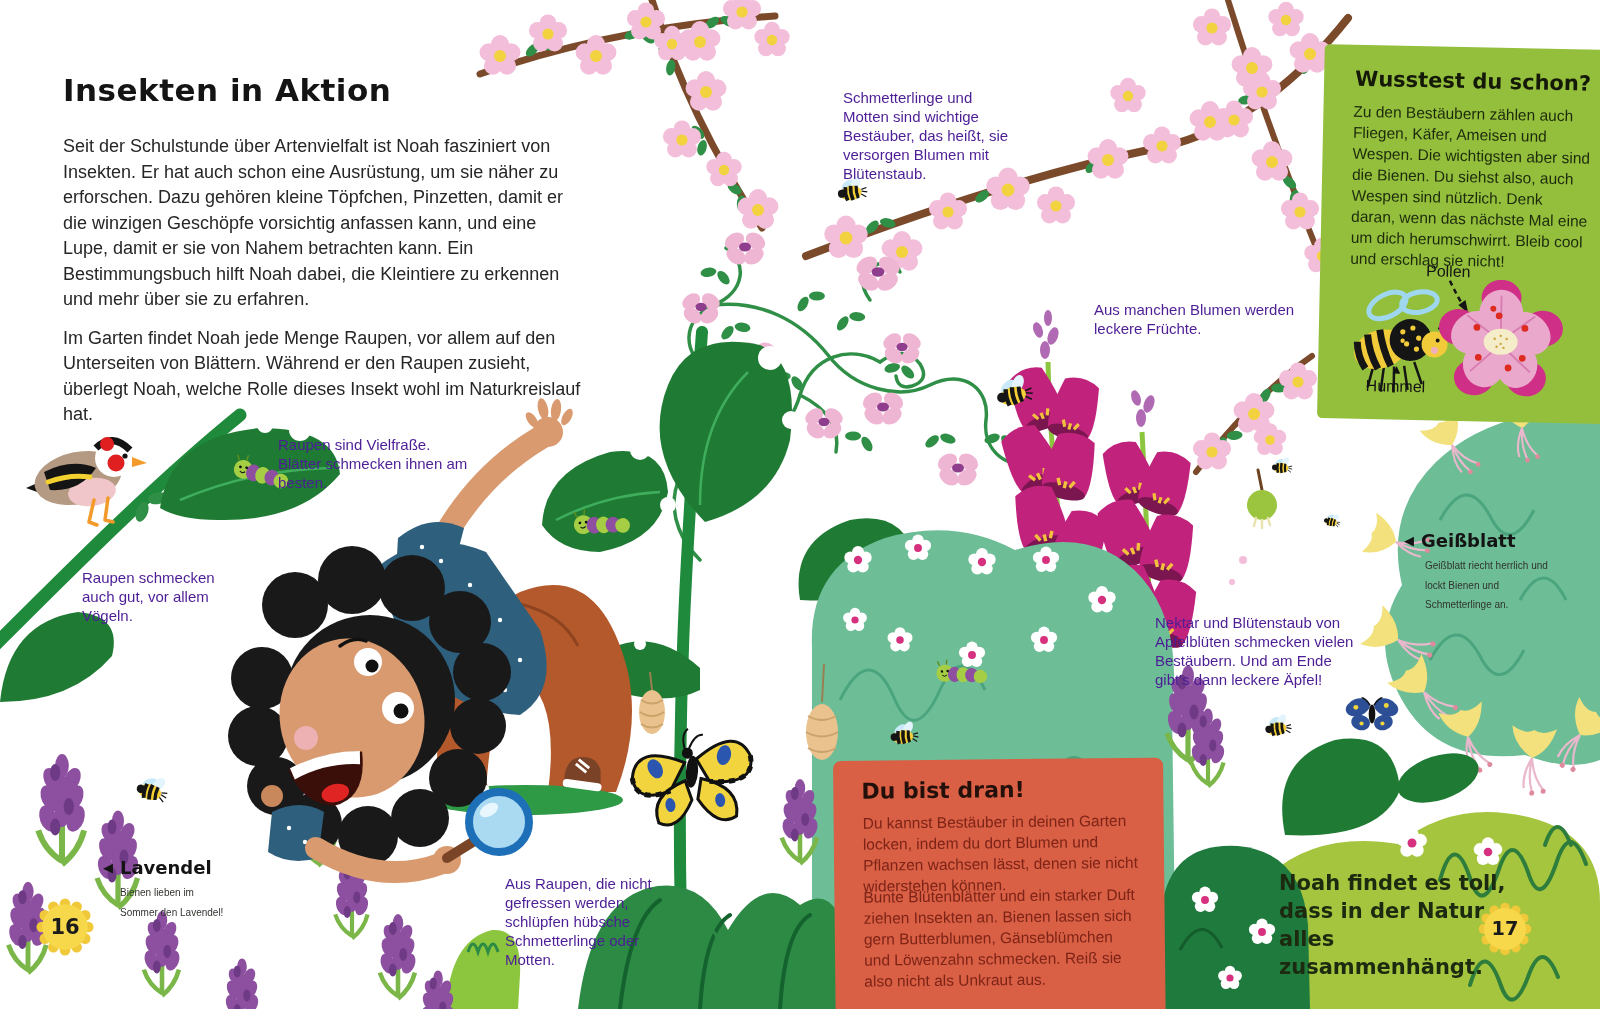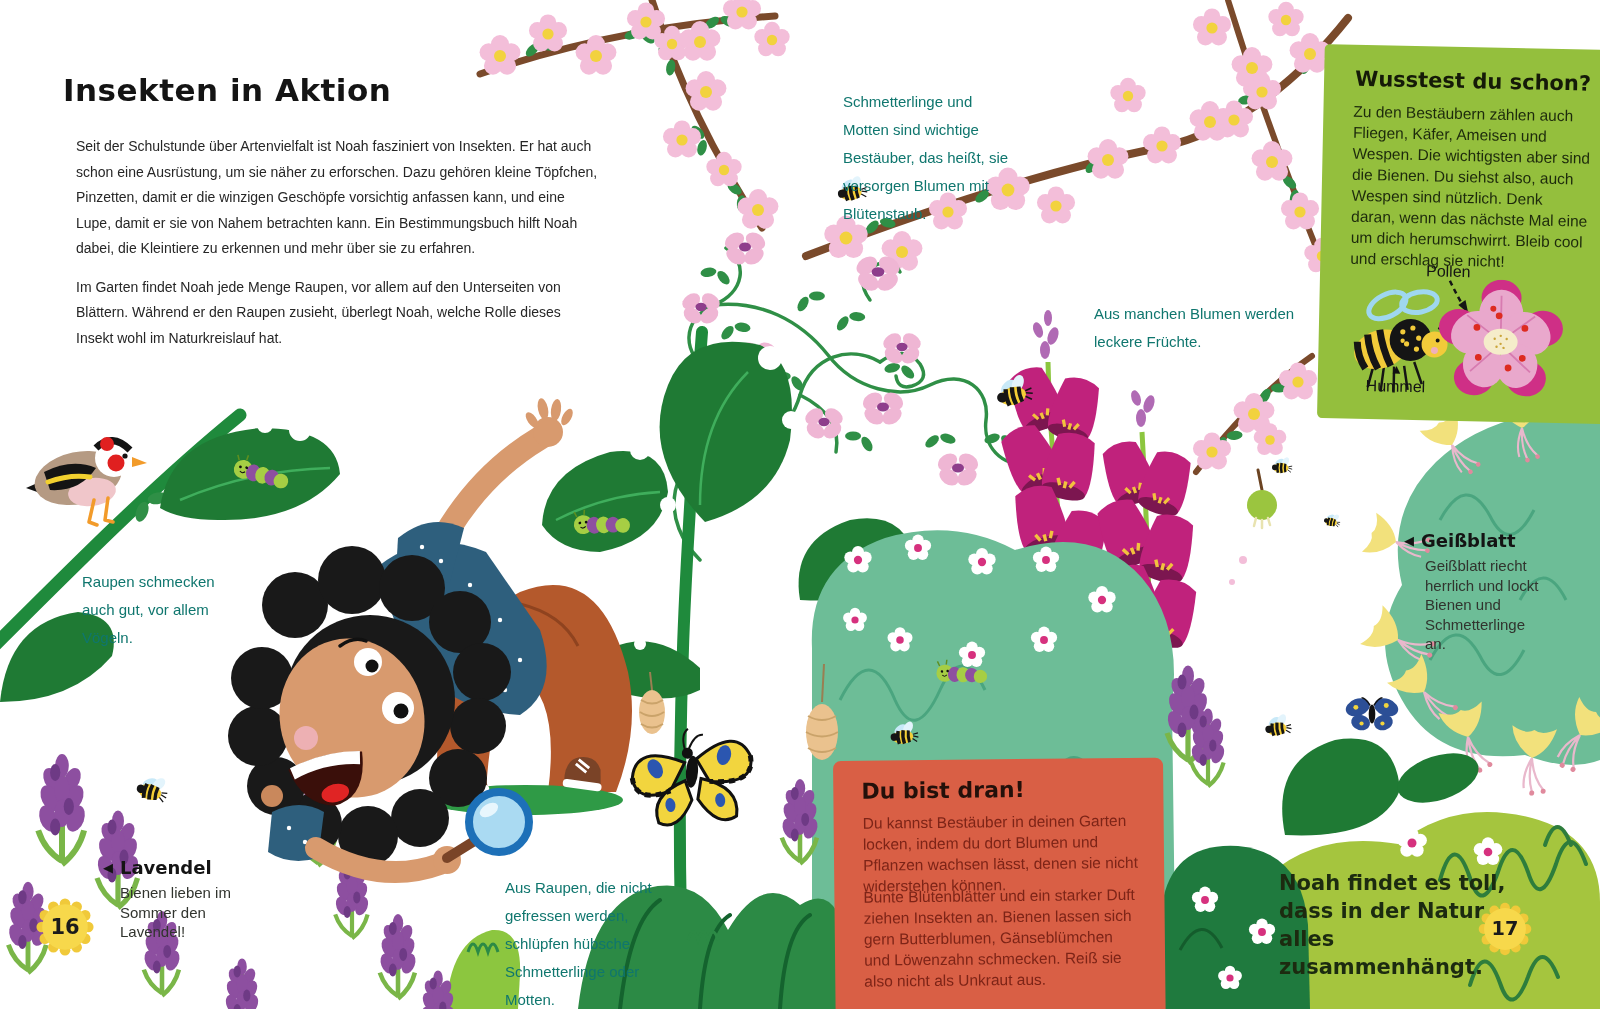--- a/index.html
+++ b/index.html
@@ -1,27 +1,27 @@
 <!DOCTYPE html>
 <html><head>
 <meta charset="utf-8">
 <style>
   html,body{margin:0;padding:0;background:#9aa0a6;}
   .stage{position:relative;width:1600px;height:1009px;background:#ffffff;overflow:hidden;
          font-family:"Liberation Sans",sans-serif;color:#262626;}
   .art{position:absolute;left:0;top:0;z-index:0;}
   .txt{position:absolute;z-index:3;margin-top:24px;}
-  .cap{font-size:15px;line-height:28px;color:#0f766e;}
+  .cap{font-size:15px;line-height:19px;color:#4c1d95;}
   .hand{font-family:"DejaVu Sans",sans-serif;font-weight:800;}
   #main-title{left:63px;top:48px;font-size:31px;letter-spacing:.5px;color:#141414;}
-  #intro{left:76px;top:110px;width:522px;font-size:14px;line-height:25.5px;color:#262626;}
+  #intro{left:63px;top:110px;width:522px;font-size:18px;line-height:25.5px;color:#262626;}
   #intro .p2{margin-top:13px;}
   .plant-label .head{font-size:18px;color:#141414;display:flex;gap:7px;align-items:center;}
   .plant-label .marker{font-size:13px;}
-  .plant-label .body{font-size:15px;line-height:19.5px;color:#31342e;margin-top:5px;}
+  .plant-label .body{font-size:10px;line-height:19.5px;color:#31342e;margin-top:5px;}
   .box{position:absolute;z-index:2;}
   #info-box{left:1317px;top:44px;width:300px;height:374px;background:#94bf3d;border-radius:5px;
             transform:rotate(1.2deg);transform-origin:left bottom;}
   #info-box .bx-title{position:absolute;left:31px;top:22px;font-size:21px;color:#151a08;}
   #info-box .bx-body{position:absolute;left:30px;top:56px;width:238px;font-size:15.5px;line-height:21px;color:#1d2a0c;}
   #info-box .pollen{position:absolute;left:106px;top:216px;font-size:16px;color:#141414;}
   #info-box .hum-mark{position:absolute;left:72px;top:316px;font-size:13px;color:#111;}
   #info-box .hummel{position:absolute;left:48px;top:332px;font-size:16px;color:#141414;}
   #activity-box{left:833px;top:761px;width:330px;height:262px;background:#d95f45;border-radius:8px;
                 transform:rotate(-0.6deg);transform-origin:left top;}
@@ -530,21 +530,23 @@
 
 <div class="txt hand" id="main-title">Insekten in Aktion</div>
 
 <div class="txt" id="intro">
   <div class="p1">Seit der Schulstunde über Artenvielfalt ist Noah fasziniert von Insekten. Er hat auch schon eine Ausrüstung, um sie näher zu erforschen. Dazu gehören kleine Töpfchen, Pinzetten, damit er die winzigen Geschöpfe vorsichtig anfassen kann, und eine Lupe, damit er sie von Nahem betrachten kann. Ein Bestimmungsbuch hilft Noah dabei, die Kleintiere zu erkennen und mehr über sie zu erfahren.</div>
   <div class="p2">Im Garten findet Noah jede Menge Raupen, vor allem auf den Unterseiten von Blättern. Während er den Raupen zusieht, überlegt Noah, welche Rolle dieses Insekt wohl im Naturkreislauf hat.</div>
 </div>
 
 <div class="txt cap" style="left:843px;top:64px;width:178px;">Schmetterlinge und Motten sind wichtige Bestäuber, das heißt, sie versorgen Blumen mit Blütenstaub.</div>
 <div class="txt cap" style="left:1094px;top:276px;width:218px;">Aus manchen Blumen werden leckere Früchte.</div>
+<div class="txt cap" style="left:278px;top:411px;width:192px;">Raupen sind Vielfraße. Blätter schmecken ihnen am besten.</div>
 <div class="txt cap" style="left:82px;top:544px;width:138px;">Raupen schmecken auch gut, vor allem Vögeln.</div>
+<div class="txt cap" style="left:1155px;top:589px;width:212px;">Nektar und Blütenstaub von Apfelblüten schmecken vielen Bestäubern. Und am Ende gibt's dann leckere Äpfel!</div>
 <div class="txt cap" style="left:505px;top:850px;width:188px;">Aus Raupen, die nicht gefressen werden, schlüpfen hübsche Schmetterlinge oder Motten.</div>
 <div class="txt hand" id="conclusion" style="font-weight:700;">Noah findet es toll, dass in der Natur alles zusammenhängt.</div>
 
 <div class="txt plant-label" style="left:1404px;top:506px;width:155px;">
   <div class="head hand">
     <span class="marker">◀</span>
     <span>Geißblatt</span>
   </div>
   <div class="body" style="margin-left:21px;width:125px;">Geißblatt riecht herrlich und lockt Bienen und Schmetterlinge an.</div>
 </div>

